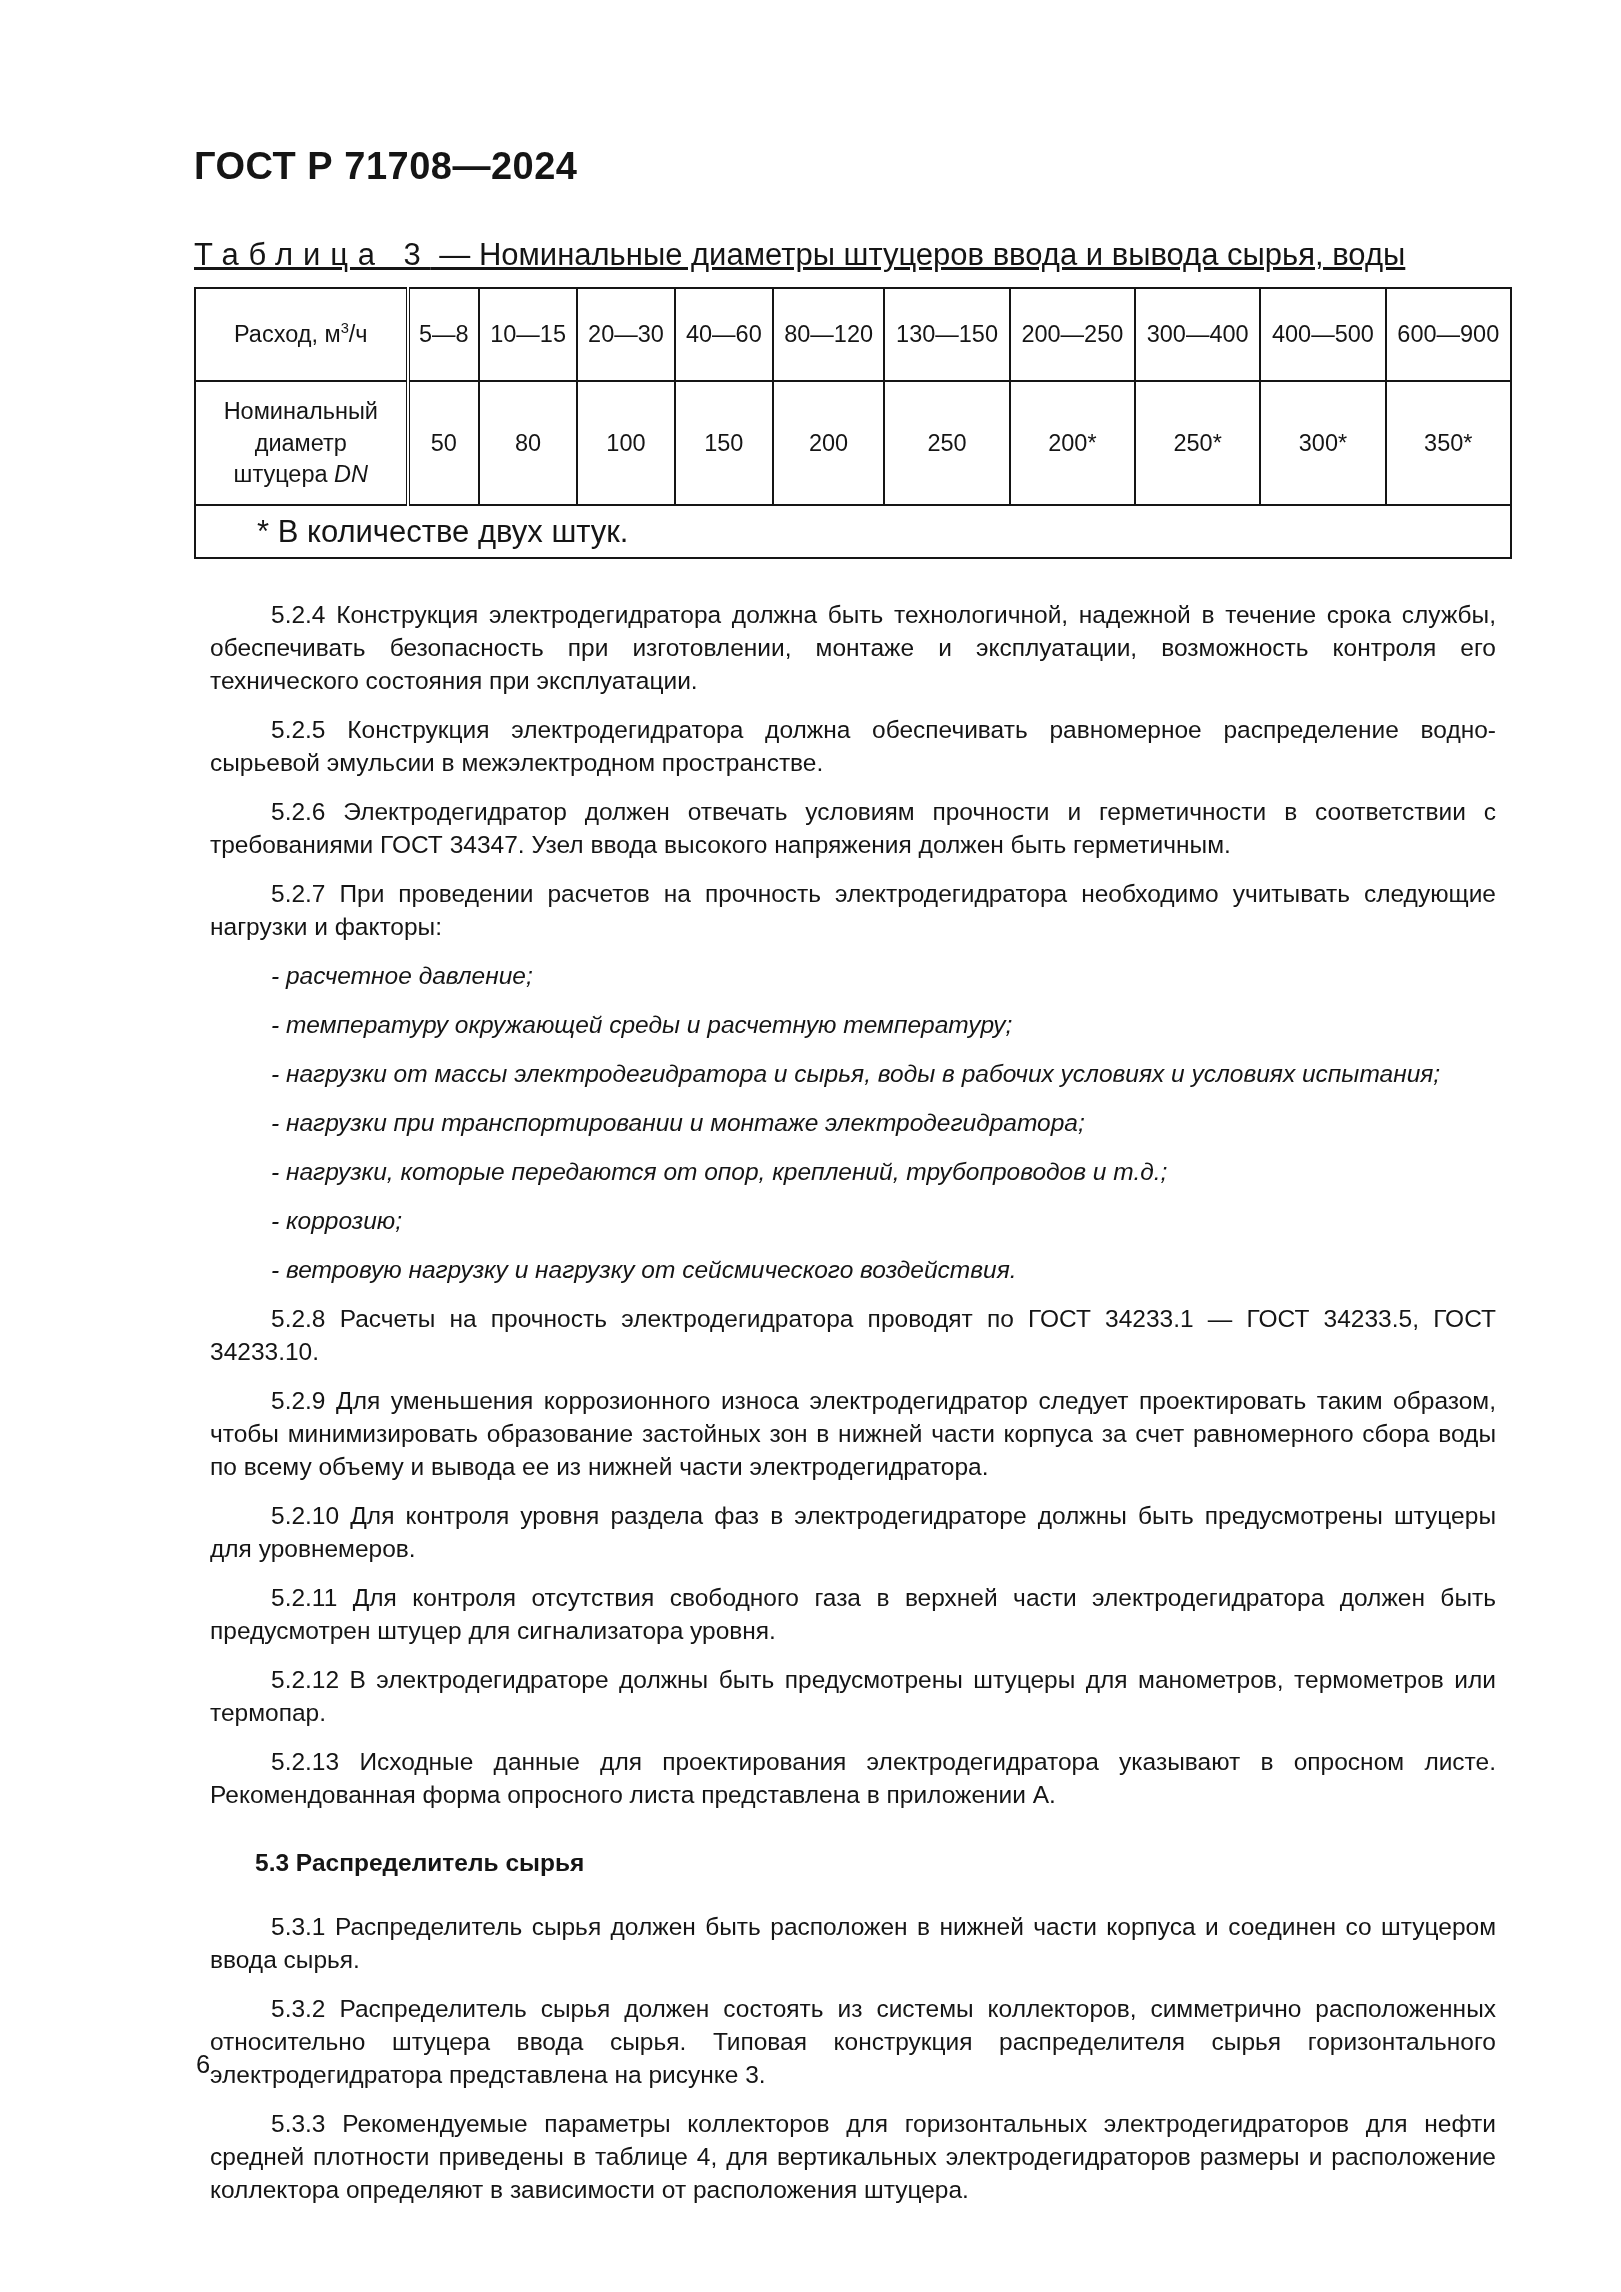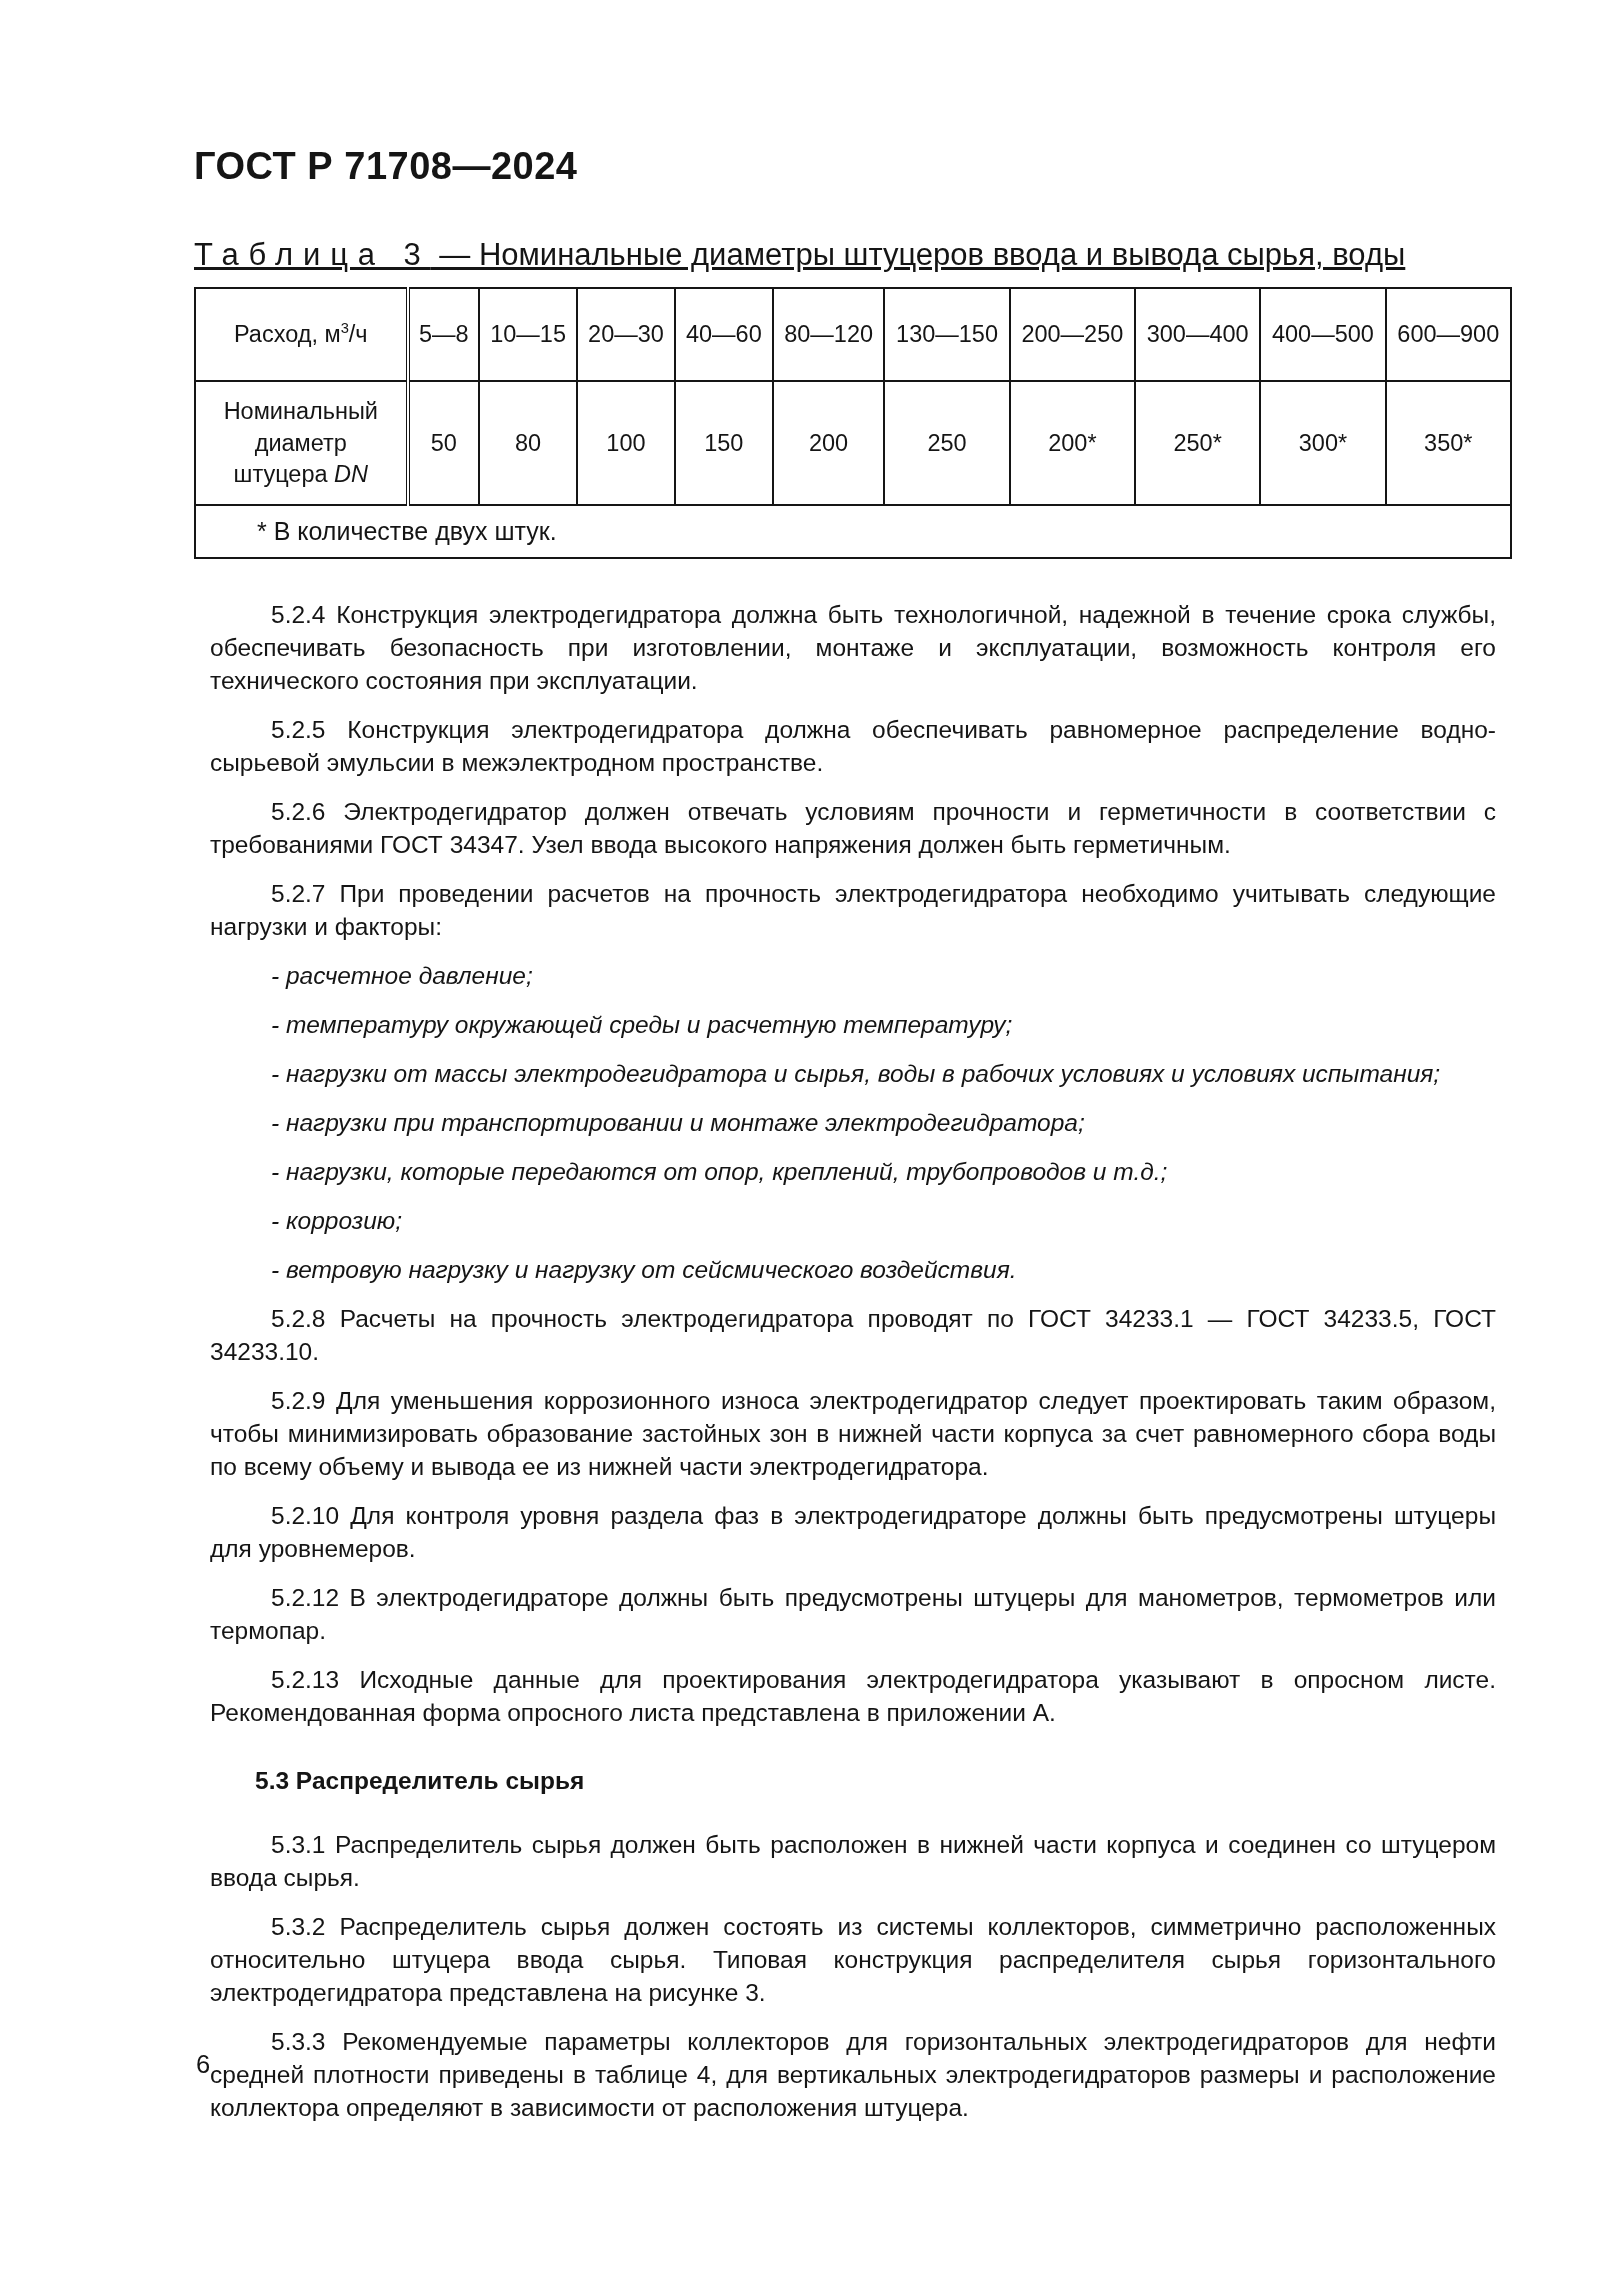--- a/index.html
+++ b/index.html
@@ -51,21 +51,21 @@
     width: 186px;
     border-right: 4.9px double #151515;
     padding: 3.9px 11.8px;
     line-height: 1.35;
   }
   table.t3 tr.fnote td {
     border-top: 2.9px solid #151515;
     height: 43px;
     text-align: left;
     padding-left: 61px;
-    font-size: 25px;
+    font-size: 31px;
   }
   sup.u3 { font-size: 14.7px; vertical-align: super; line-height: 0; }
   .dn-unit { font-style: italic; }
   .body-text {
     margin-top: 39px;
     font-size: 24.5px;
     line-height: 33px;
     text-align: justify;
   }
   .body-text p { margin: 16px; }
@@ -131,20 +131,21 @@
       <p class="li">- расчетное давление;</p>
       <p class="li">- температуру окружающей среды и расчетную температуру;</p>
       <p class="li">- нагрузки от массы электродегидратора и сырья, воды в рабочих условиях и условиях испытания;</p>
       <p class="li">- нагрузки при транспортировании и монтаже электродегидратора;</p>
       <p class="li">- нагрузки, которые передаются от опор, креплений, трубопроводов и т.д.;</p>
       <p class="li">- коррозию;</p>
       <p class="li">- ветровую нагрузку и нагрузку от сейсмического воздействия.</p>
       <p class="para">5.2.8 Расчеты на прочность электродегидратора проводят по ГОСТ 34233.1 — ГОСТ 34233.5, ГОСТ 34233.10.</p>
       <p class="para">5.2.9 Для уменьшения коррозионного износа электродегидратор следует проектировать таким образом, чтобы минимизировать образование застойных зон в нижней части корпуса за счет равномерного сбора воды по всему объему и вывода ее из нижней части электродегидратора.</p>
       <p class="para">5.2.10 Для контроля уровня раздела фаз в электродегидраторе должны быть предусмотрены штуцеры для уровнемеров.</p>
+      <p class="para">5.2.11 Для контроля отсутствия свободного газа в верхней части электродегидратора должен быть предусмотрен штуцер для сигнализатора уровня.</p>
       <p class="para">5.2.12 В электродегидраторе должны быть предусмотрены штуцеры для манометров, термометров или термопар.</p>
       <p class="para">5.2.13 Исходные данные для проектирования электродегидратора указывают в опросном листе. Рекомендованная форма опросного листа представлена в приложении А.</p>
       <p class="hdg">5.3 Распределитель сырья</p>
       <p class="para">5.3.1 Распределитель сырья должен быть расположен в нижней части корпуса и соединен со штуцером ввода сырья.</p>
       <p class="para">5.3.2 Распределитель сырья должен состоять из системы коллекторов, симметрично расположенных относительно штуцера ввода сырья. Типовая конструкция распределителя сырья горизонтального электродегидратора представлена на рисунке 3.</p>
       <p class="para">5.3.3 Рекомендуемые параметры коллекторов для горизонтальных электродегидраторов для нефти средней плотности приведены в таблице 4, для вертикальных электродегидраторов размеры и расположение коллектора определяют в зависимости от расположения штуцера.</p>
     </div>
 
   </div>
 

